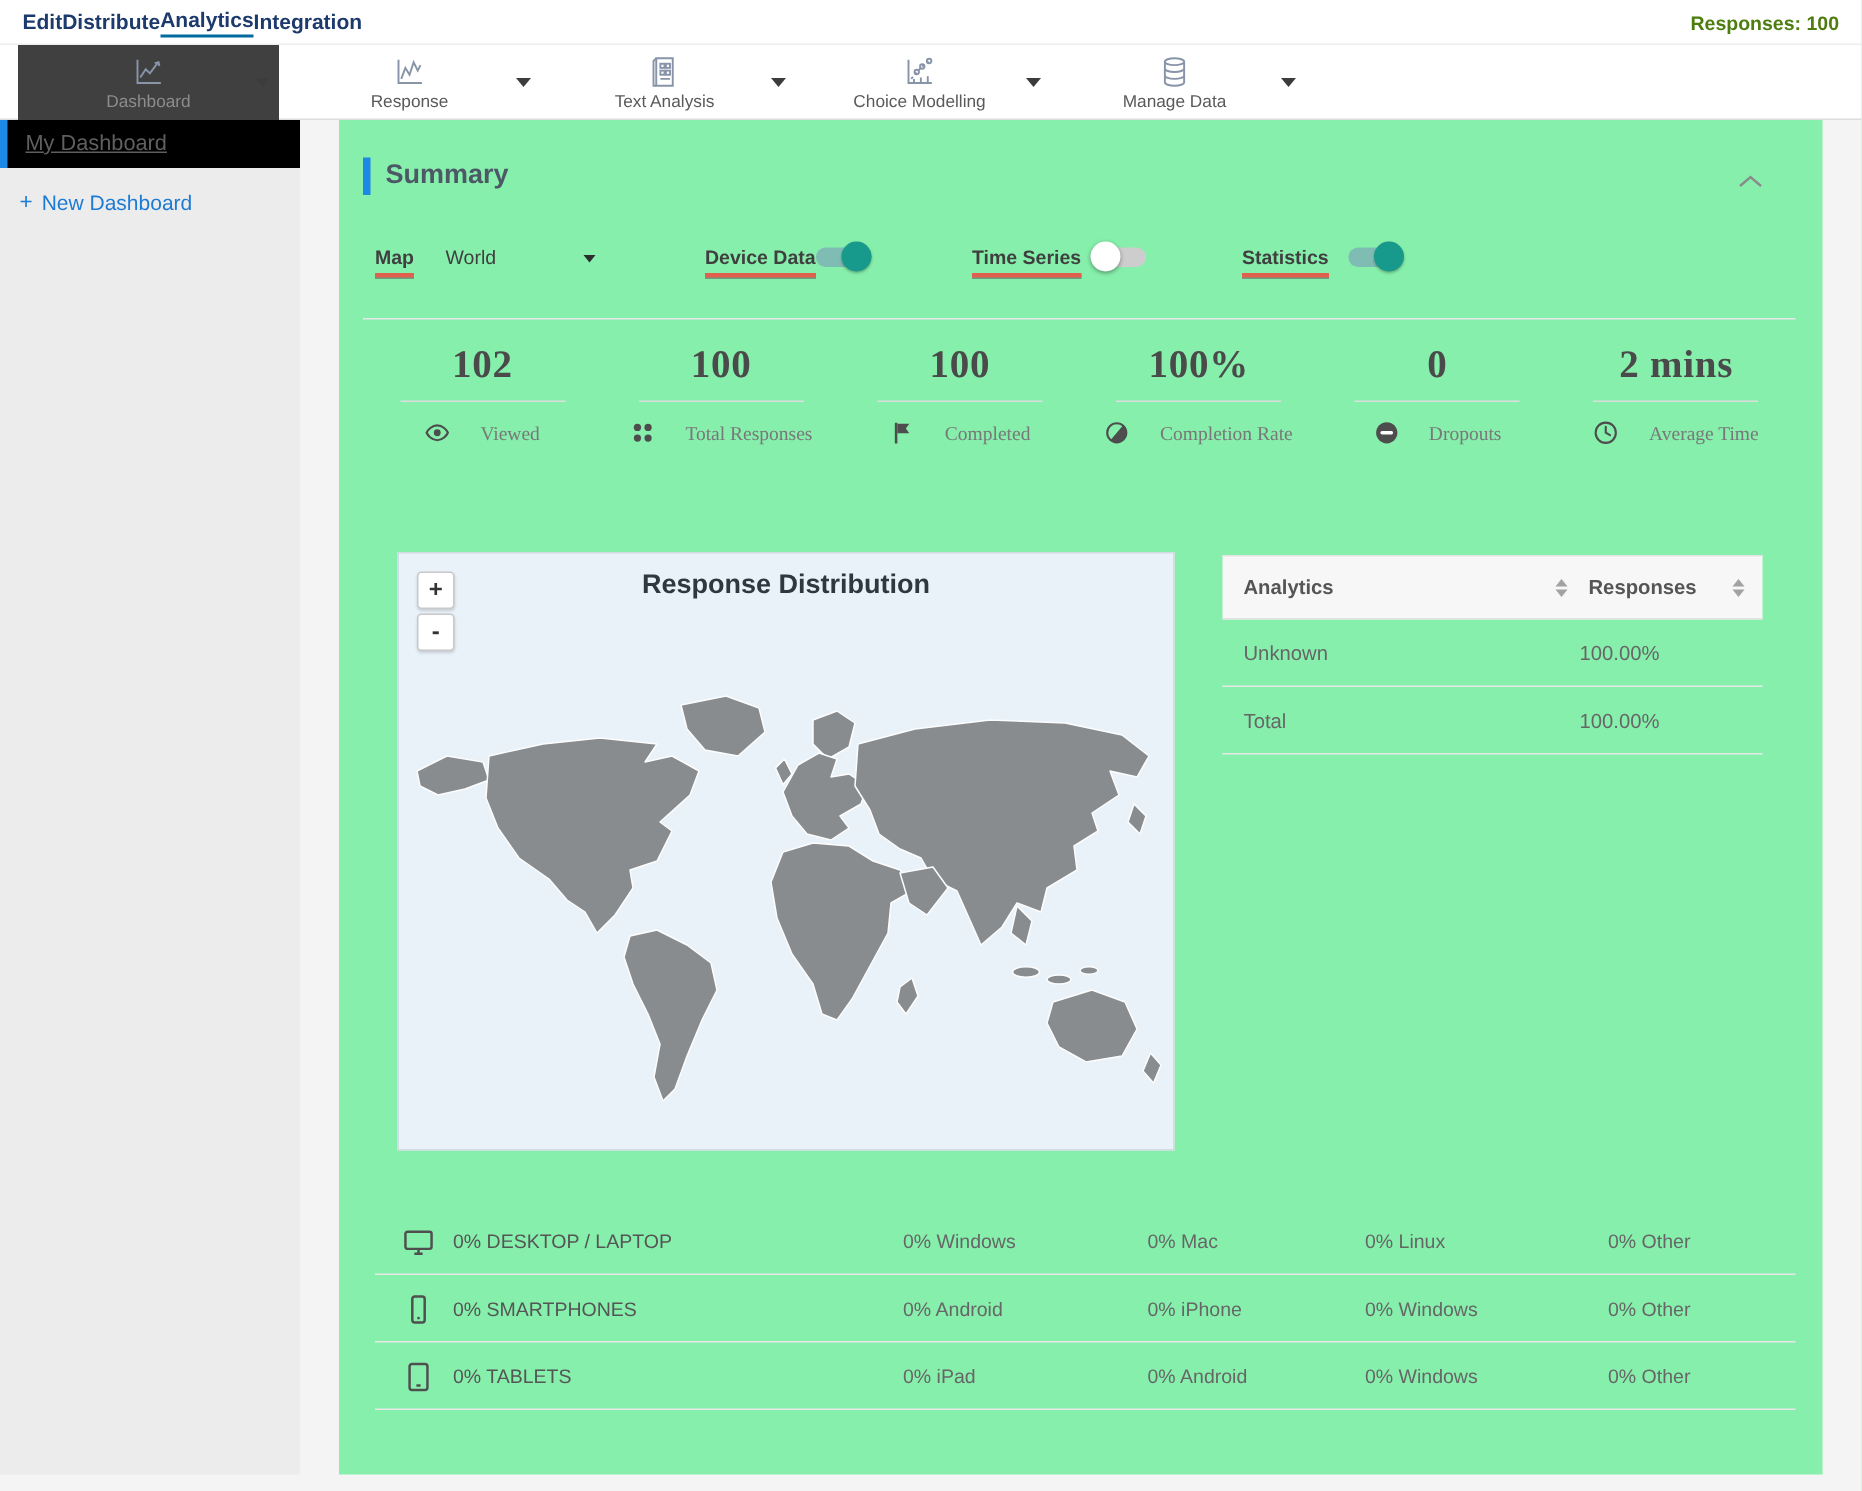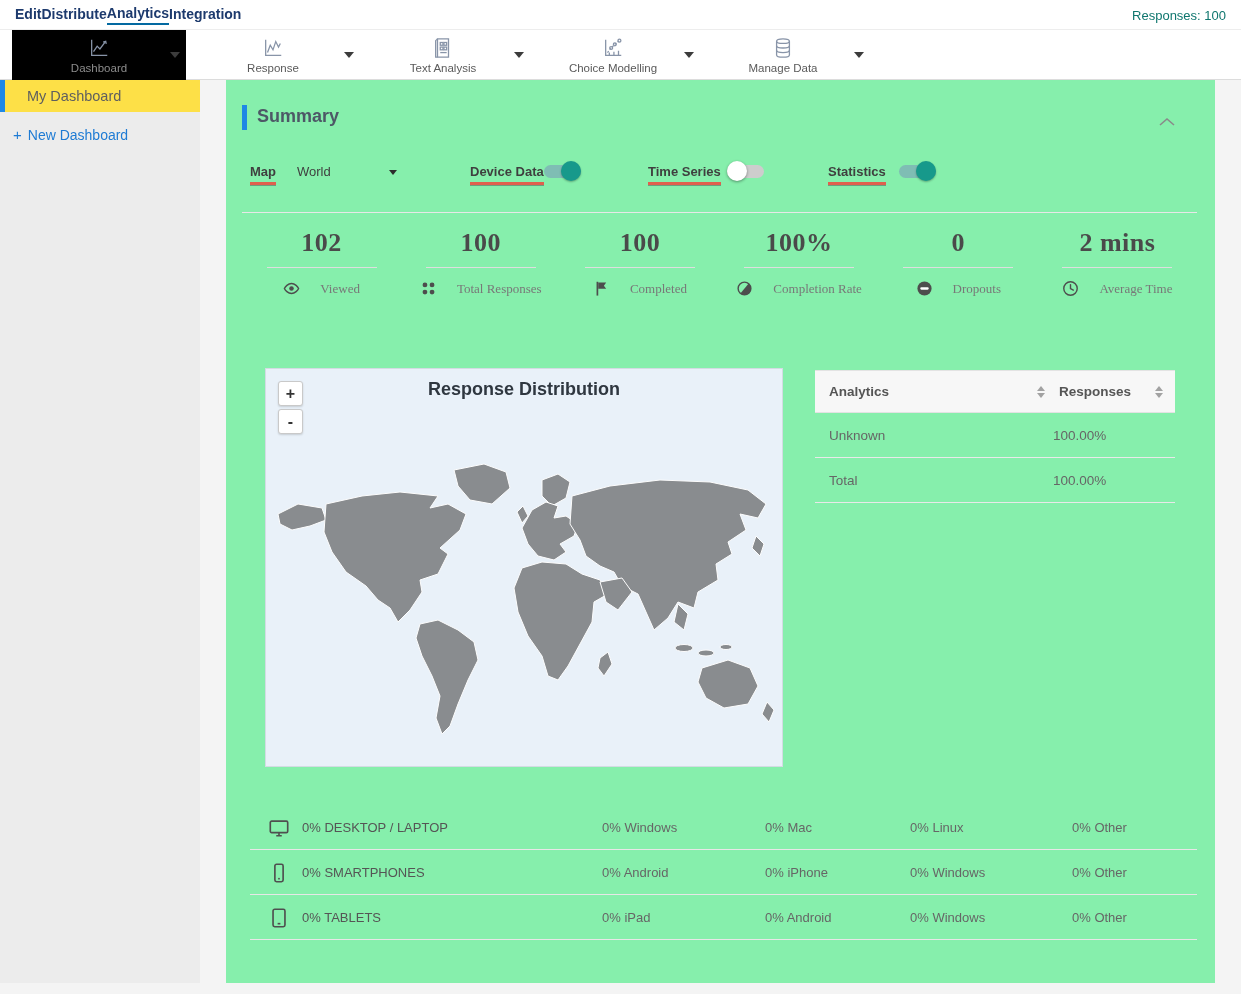--- a/index.html
+++ b/index.html
@@ -6,39 +6,39 @@
   html,body { background:#f4f4f4; }
   body { font-family:"Liberation Sans", sans-serif; }
   .screen { position:relative; width:1241px; height:994px; background:#f4f4f4; overflow:hidden; }
 
   
   .topnav { position:absolute; left:0; top:0; width:1241px; height:30px; background:#fff;
             border-bottom:1px solid #ededed; display:flex; align-items:center; padding-left:15px; }
   .nav-item { font-size:14px; font-weight:700; color:#1d3a6d; cursor:pointer; padding-bottom:2px; }
   .nav-item.active { border-bottom:2px solid #0369a1; }
   .nav-right { position:absolute; right:15px; top:0; height:30px; display:flex; align-items:center;
-               font-size:13px; font-weight:400; color:#0f766e; }
+               font-size:13px; font-weight:700; color:#4d7c0f; }
 
   
   .toolbar { position:absolute; left:0; top:30px; width:1241px; height:50px; background:#fff;
              border-bottom:1px solid #dcdcdc; }
   .tb-item { position:absolute; top:0; width:174px; height:50px; display:flex; flex-direction:column;
              align-items:center; justify-content:center; gap:2px; cursor:pointer; }
-  .tb-item.sel { background:#000000; }
+  .tb-item.sel { background:#404040; }
   .tb-icon { width:26px; height:24px; display:flex; align-items:center; justify-content:center; }
   .tb-icon svg { stroke:#8894a8; fill:none; stroke-width:1.4; }
   .tb-label { font-size:11.5px; color:#5a5a5a; }
   .tb-item.sel .tb-label { color:#8c8c8c; }
   .tb-caret { position:absolute; right:6px; top:22px; width:0; height:0;
               border-left:5px solid transparent; border-right:5px solid transparent; border-top:6px solid #3c3c3c; }
 
   
   .sidebar { position:absolute; left:0; top:80px; width:200px; height:903px; background:#ececec; }
-  .sb-item { position:relative; height:32px; background:#fde047; display:flex; align-items:center;
-             padding-left:27px; font-size:14.5px; color:#5f5f5f; cursor:pointer; }
+  .sb-item { position:relative; height:32px; background:#000000; display:flex; align-items:center;
+             padding-left:17px; font-size:14.5px; color:#5f5f5f; cursor:pointer;text-decoration:underline; }
   .sb-bar { position:absolute; left:0; top:0; width:5px; height:32px; background:#1e88e5; }
   .sb-new { position:absolute; left:13px; top:46px; font-size:14px; color:#1e7bd4; cursor:pointer;
             display:flex; align-items:center; gap:6px; }
   .sb-new .plus { font-size:15px; }
 
   
   .content { position:absolute; left:226px; top:80px; width:989px; height:903px; background:#86efac; }
 
   .sum-bar { position:absolute; left:16px; top:25px; width:5px; height:25px; background:#1e88e5; }
   .sum-title { position:absolute; left:31px; top:26px; font-size:18px; font-weight:600; color:#4d5866; }

